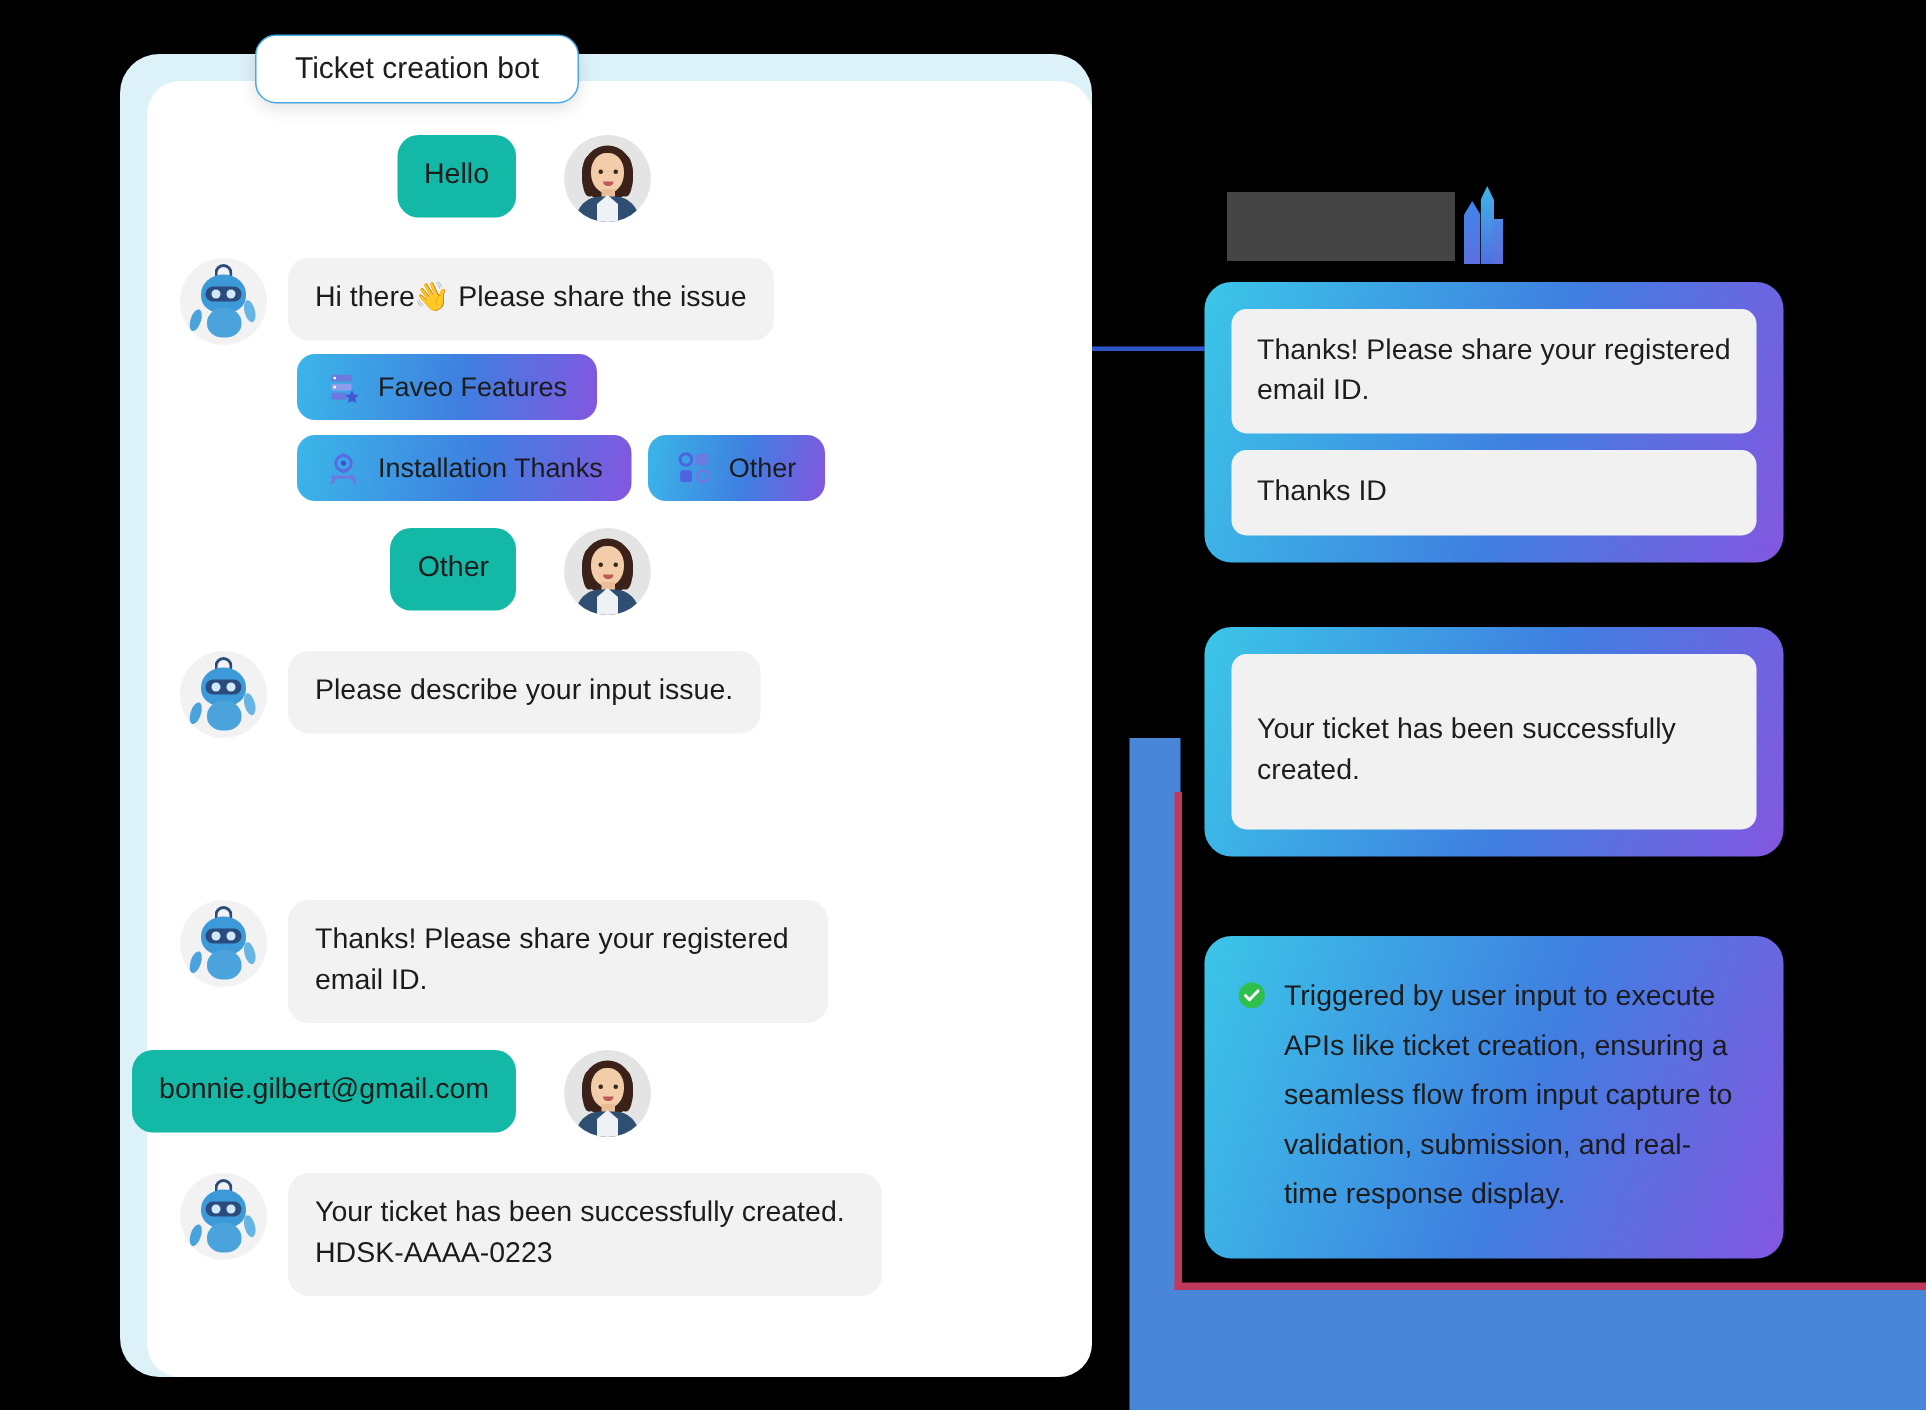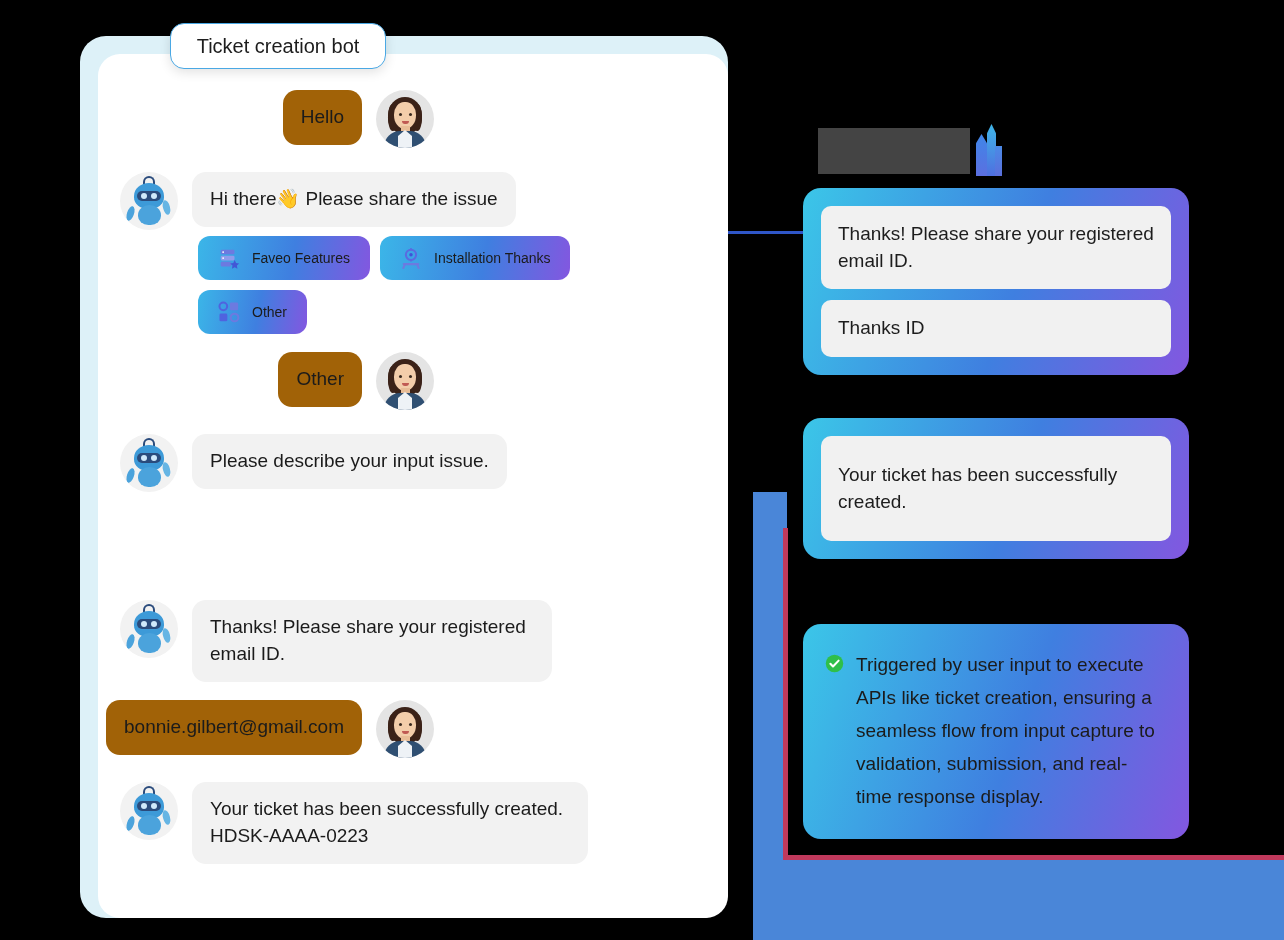--- a/index.html
+++ b/index.html
@@ -284,43 +284,43 @@
     font-size: 19px;
     line-height: 1.42;
     color: #1b1b1b;
     padding: 14px 18px;
   }
   .bubble.bot-b {
     background: #f2f2f2;
     margin-left: 14px;
   }
   .bubble.user-b {
-    background: #a16207;
-    margin-right: 14px;
+    background: #14b8a6;
+    margin-right: 32px;
     text-align: right;
   }
 
   
   .options {
     position: absolute;
     left: 200px;
     display: flex;
     flex-wrap: wrap;
     gap: 14px;
     width: 420px;
   }
   .opt-btn {
     display: flex;
     align-items: center;
     gap: 12px;
     height: 40px;
     padding: 0 18px;
     background: #ffffff;
     border-radius: 11px;
-    font-size: 14px;
+    font-size: 18px;
     color: #1b1b1b;
     position: relative;
     white-space: nowrap;
   }
   .opt-btn::before {
     content: "";
     position: absolute;
     inset: -1.6px;
     border-radius: 12px;
     background: linear-gradient(100deg, #3bb6e8 0%, #3f7fe0 55%, #8357e0 100%);
@@ -557,21 +557,21 @@
     </div>
     <div class="bubble bot-b" style="width:396px;">Your ticket has been successfully created. HDSK-AAAA-0223</div>
   </div>
 
   <div class="side-card" style="left:805px; top:190px; width:382px;">
     <div class="card-line">Thanks! Please share your registered email ID.</div>
     <div class="card-line">Thanks ID</div>
   </div>
 
   <div class="side-card" style="left:805px; top:420px; width:382px;">
-    <div class="card-line" style="padding-top:26px;padding-bottom:26px;">Your ticket has been successfully created.</div>
+    <div class="card-line" style="padding-top:38px;padding-bottom:26px;">Your ticket has been successfully created.</div>
   </div>
 
   <div class="note-card">
     <svg class="check-icon" viewBox="0 0 24 24">
       <circle cx="12" cy="12" r="11" fill="#2fbf4a"></circle>
       <path d="M6.8 12.4l3.3 3.4 7.1-7.4" fill="none" stroke="#ffffff" stroke-width="2.6" stroke-linecap="round" stroke-linejoin="round"></path>
     </svg>
     <div class="note-text">Triggered by user input to execute APIs like ticket creation, ensuring a seamless flow from input capture to validation, submission, and real-time response display.</div>
   </div>
 

